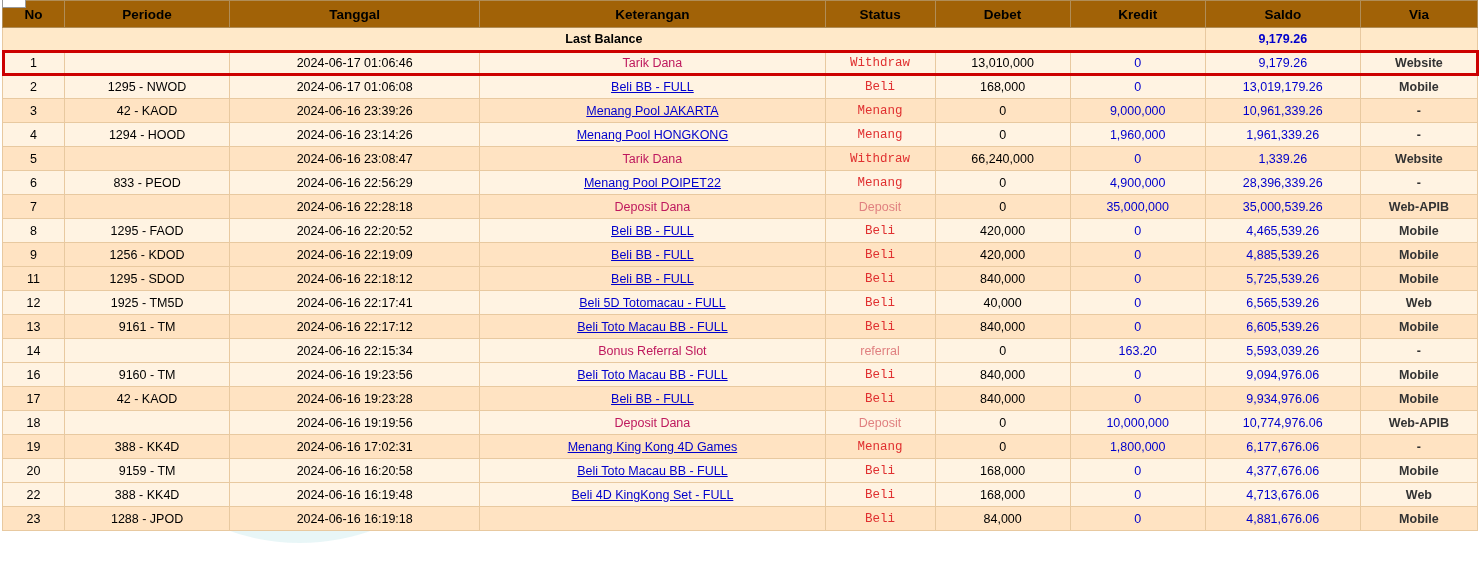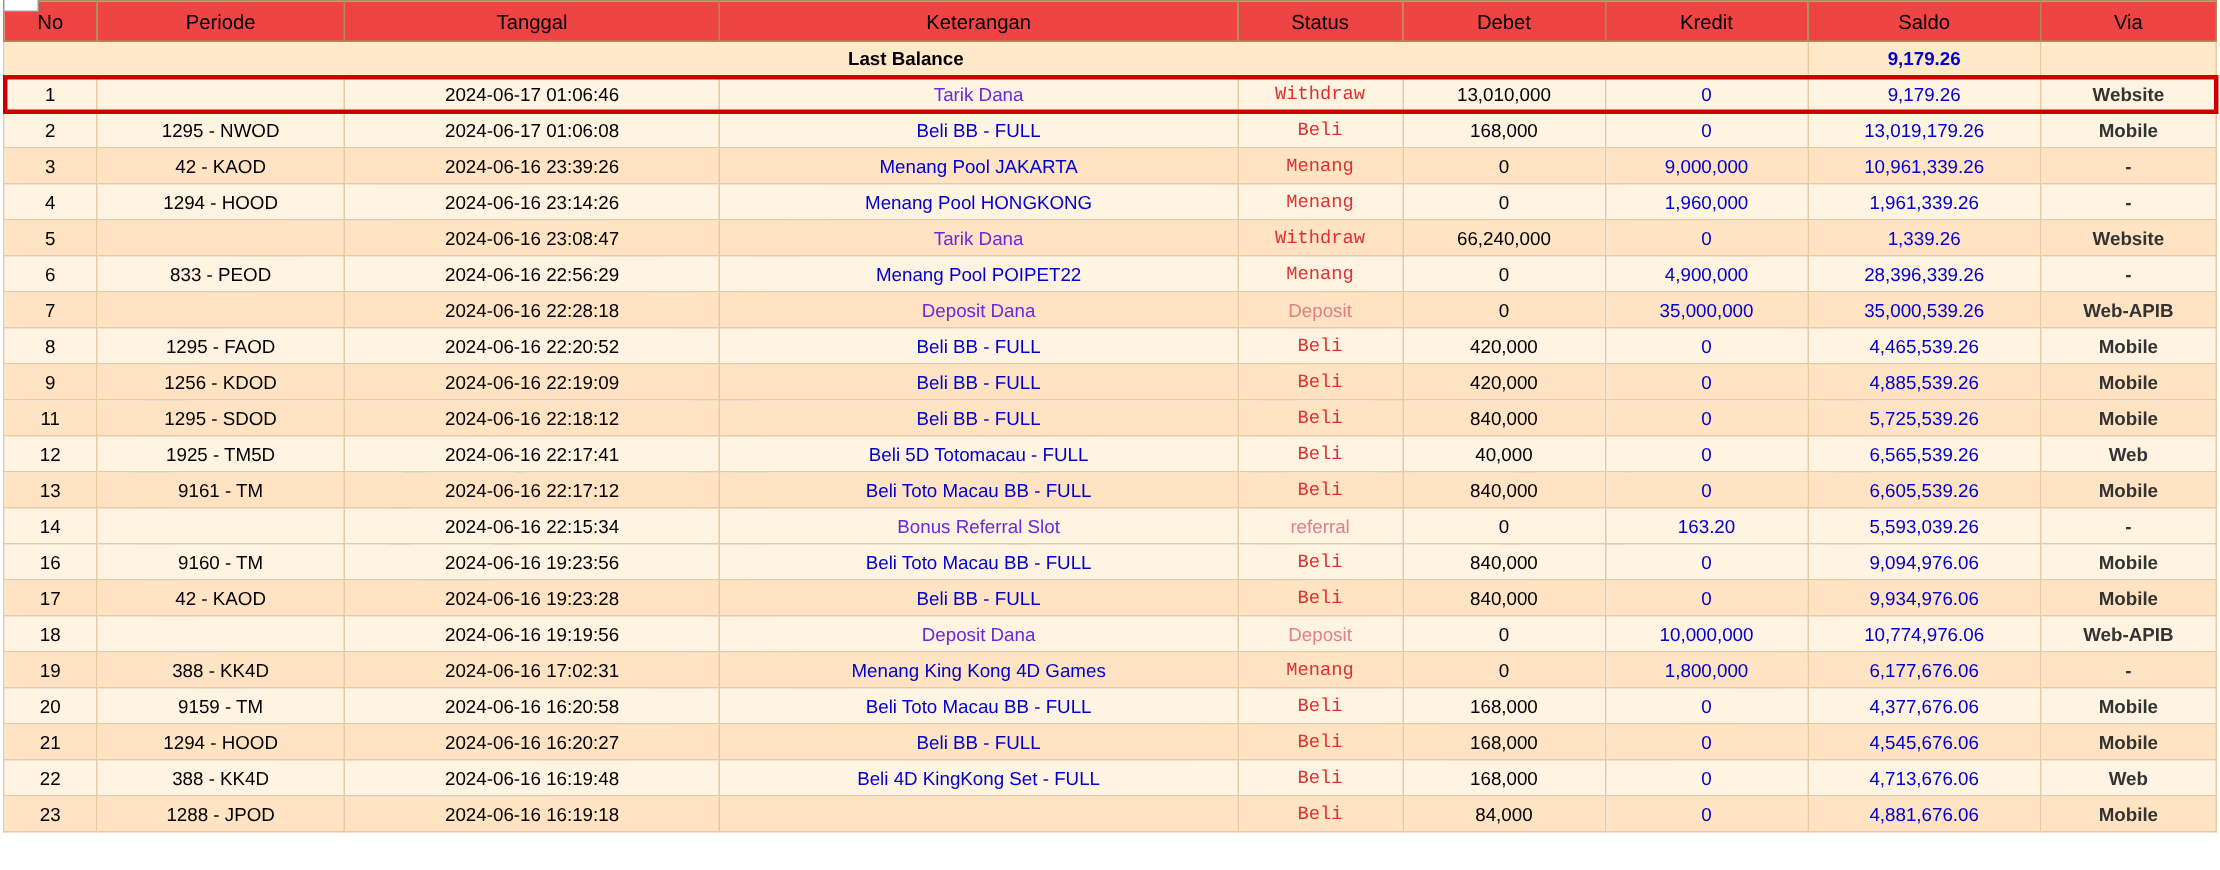--- a/index.html
+++ b/index.html
@@ -30,23 +30,23 @@
     z-index: 2;
     width: 1480px;
   }
   table.trx {
     border-collapse: collapse;
     width: 1476px;
     margin: 0 2px;
     table-layout: fixed;
   }
   table.trx th {
-    background: #ef4444;
+    background: #a16207;
     border: 1px solid #b08d57;
-    font-weight: normal;
+    font-weight: bold;
     font-size: 13.5px;
     text-align: center;
     padding: 3px 2px;
     height: 20px;
     color: #000;
   }
   table.trx td {
     border: 1px solid #e8c9a0;
     text-align: center;
     padding: 2px 3px;
@@ -71,23 +71,24 @@
   tr.highlight {
     outline: 3px solid #cc0000;
     outline-offset: -2px;
   }
   .num { color: #000; }
   .blue { color: #0000cc; }
   .red { color: #e03030; font-family: Liberation Mono, monospace; }
   .pink { color: #e08080; }
   .link {
     color: #0000cc;
+    text-decoration: underline;
     cursor: pointer;
   }
-  .desc-plain { color: #6d28d9; }
+  .desc-plain { color: #be185d; }
   .via { color: #333; font-weight: bold; }
   .topbox {
     position: absolute;
     left: 2px; top: -2px;
     width: 22px; height: 8px;
     border: 1px solid #999;
     background: #fff;
     z-index: 3;
   }
   col.c-no { width: 62px; }
@@ -337,31 +338,20 @@
           <td class="num">20</td>
           <td class="num">9159 - TM</td>
           <td class="num">2024-06-16 16:20:58</td>
           <td><a class="link">Beli Toto Macau BB - FULL</a></td>
           <td class="red">Beli</td>
           <td class="num">168,000</td>
           <td class="blue">0</td>
           <td class="blue">4,377,676.06</td>
           <td class="via">Mobile</td>
         </tr>
-        <tr class="odd">
-          <td class="num">21</td>
-          <td class="num">1294 - HOOD</td>
-          <td class="num">2024-06-16 16:20:27</td>
-          <td><a class="link">Beli BB - FULL</a></td>
-          <td class="red">Beli</td>
-          <td class="num">168,000</td>
-          <td class="blue">0</td>
-          <td class="blue">4,545,676.06</td>
-          <td class="via">Mobile</td>
-        </tr>
         <tr class="even">
           <td class="num">22</td>
           <td class="num">388 - KK4D</td>
           <td class="num">2024-06-16 16:19:48</td>
           <td><a class="link">Beli 4D KingKong Set - FULL</a></td>
           <td class="red">Beli</td>
           <td class="num">168,000</td>
           <td class="blue">0</td>
           <td class="blue">4,713,676.06</td>
           <td class="via">Web</td>

